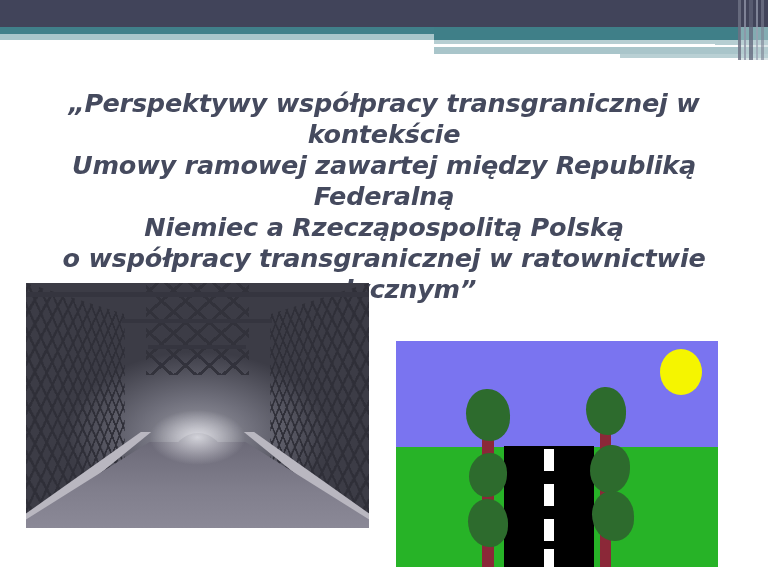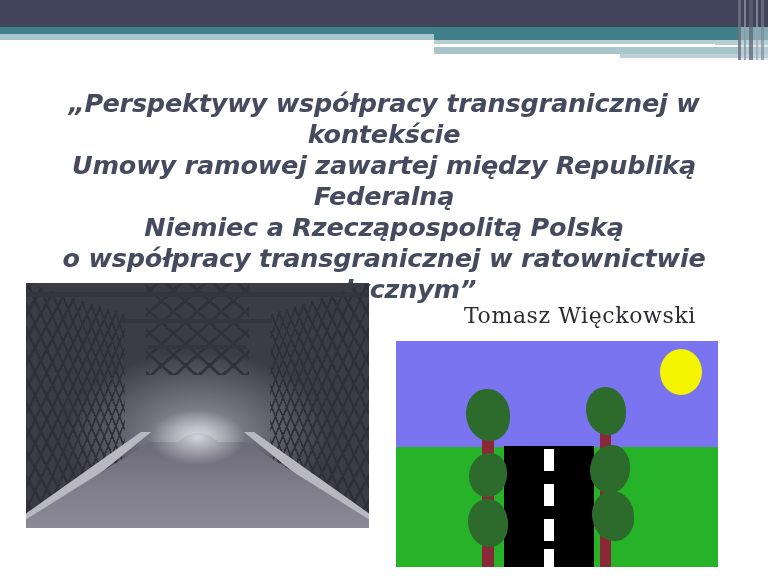--- a/index.html
+++ b/index.html
@@ -199,21 +199,20 @@
     <div class="ceiling"></div>
     <div class="beam beam1"></div>
     <div class="beam beam2"></div>
     <div class="beam beam3"></div>
     <div class="curb-l"></div>
     <div class="curb-r"></div>
     <div class="road-surface"></div>
     <div class="haze"></div>
   </div>
 
-  <div id="author">Tomasz Więckowski</div>
 
   <div id="drawing">
     <div class="sky-d"></div>
     <div class="grass-d"></div>
     <div class="sun"></div>
     <div class="road-d"></div>
     <div class="dash d1"></div>
     <div class="dash d2"></div>
     <div class="dash d3"></div>
     <div class="dash d4"></div>

